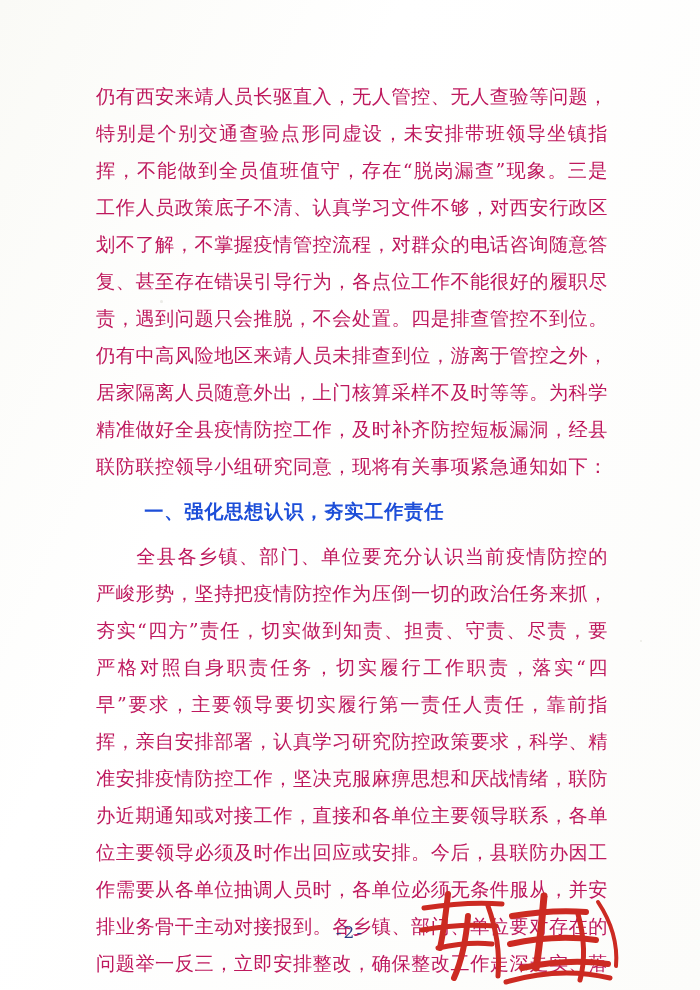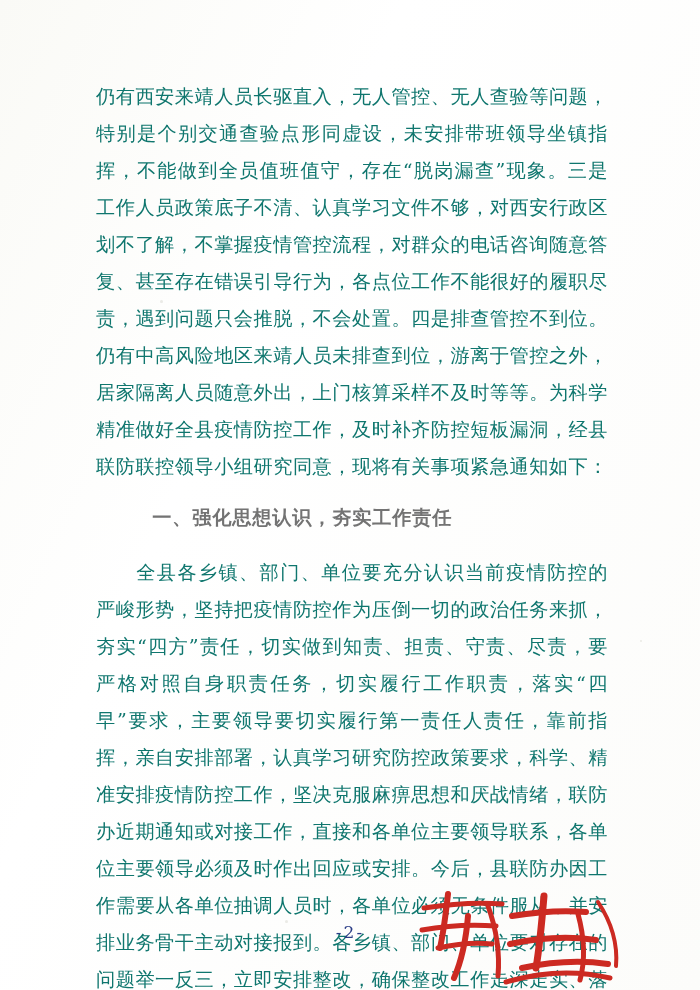--- a/index.html
+++ b/index.html
@@ -32,39 +32,39 @@
   .content {
     position: absolute;
     left: 96px;
     top: 78px;
     width: 512px;
   }
   p.body-text {
     margin: 0 0 0 0;
     font-size: 19.2px;
     line-height: 37px;
-    color: #0f766e;
+    color: #be185d;
     text-align: justify;
     text-justify: inter-character;
     letter-spacing: 0.5px;
     font-family: "DejaVu Serif", "Liberation Serif", serif;
     text-indent: 0;
   }
   p.indent {
     text-indent: 2.1em;
   }
   p.heading {
-    margin: 16px;
+    margin: 8px;
     font-size: 19.2px;
     line-height: 37px;
-    color: #737373;
+    color: #1d4ed8;
     text-indent: 2.1em;
     font-weight: bold;
     letter-spacing: 0.8px;
-    font-family: Liberation Mono, monospace;
+    font-family: Liberation Sans, sans-serif;
   }
   .page-number {
     position: absolute;
     left: 0;
     right: 0;
     bottom: 48px;
     text-align: center;
     font-size: 17px;
     color: #2a3c86;
     letter-spacing: 2px;

